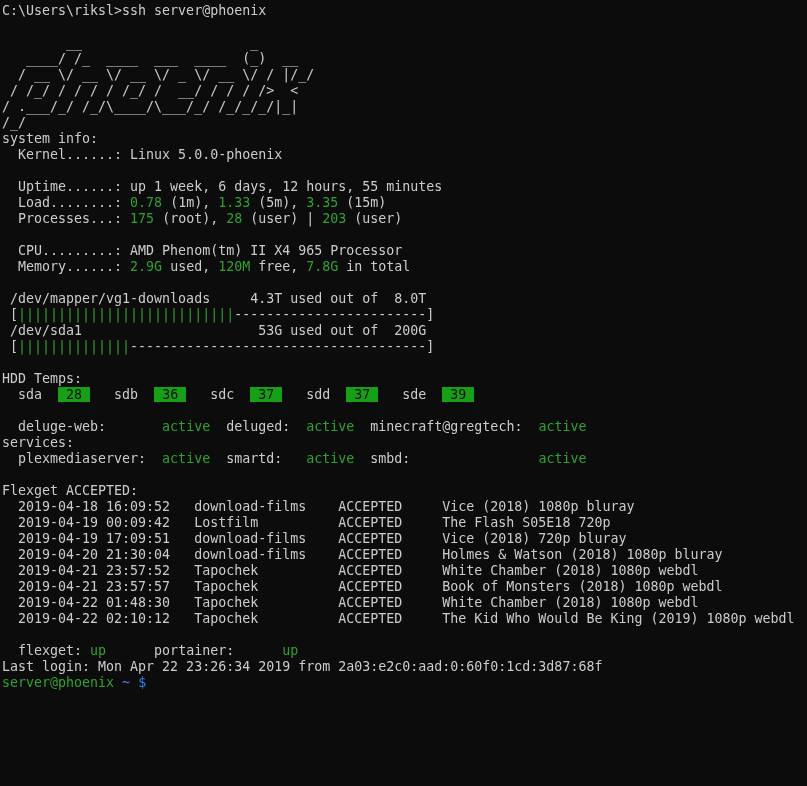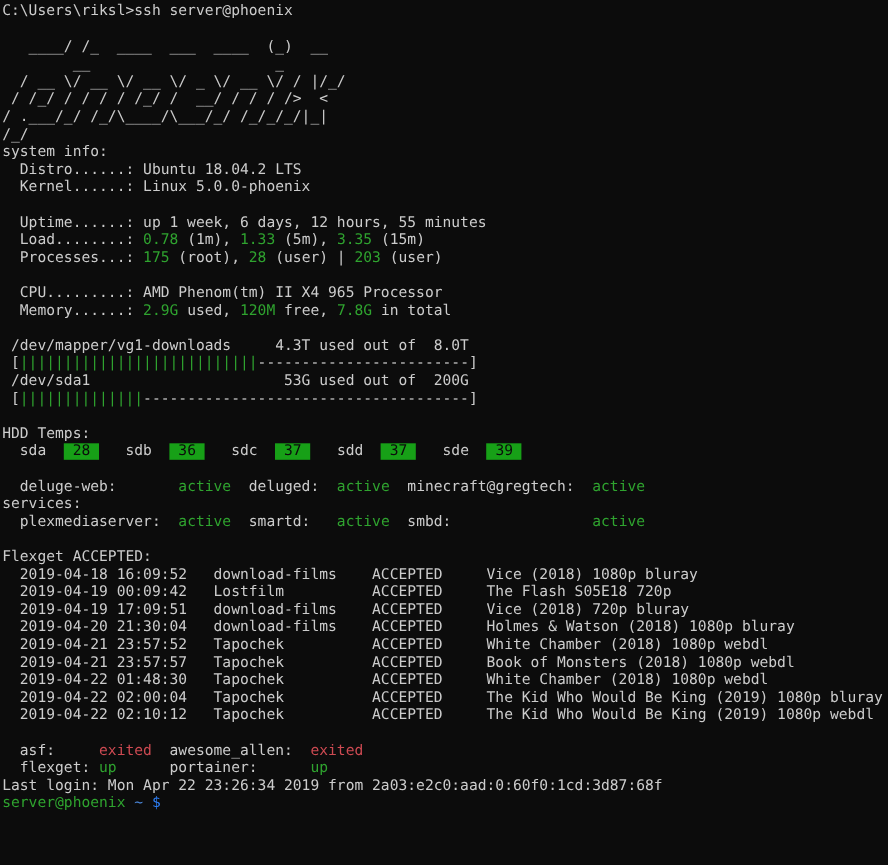--- a/index.html
+++ b/index.html
@@ -23,28 +23,27 @@
   .blue{color:var(--blue)}
   .tilde{color:var(--tilde)}
   .badge{background:var(--badge-bg);color:var(--badge-fg)}
 </style>
 </head>
 <body>
 
 <div id="terminal">
     <div class="line"><span class="fg">C:\Users\riksl&gt;ssh server@phoenix</span></div>
     <div class="line"> </div>
+    <div class="line"><span class="fg">        __                     _</span></div>
     <div class="line"><span class="fg">   ____/ /_  ____  ___  ____  (_)  __</span></div>
-    <div class="line"><span class="fg">        __                     _</span></div>
     <div class="line"><span class="fg">  / __ \/ __ \/ __ \/ _ \/ __ \/ / |/_/</span></div>
     <div class="line"><span class="fg"> / /_/ / / / / /_/ /  __/ / / / /&gt;  &lt;</span></div>
     <div class="line"><span class="fg">/ .___/_/ /_/\____/\___/_/ /_/_/_/|_|</span></div>
     <div class="line"><span class="fg">/_/</span></div>
     <div class="line"><span class="fg">system info:</span></div>
-    <div class="line"><span class="fg">  Distro......: Ubuntu 18.04.2 LTS</span></div>
     <div class="line"><span class="fg">  Kernel......: Linux 5.0.0-phoenix</span></div>
     <div class="line"> </div>
     <div class="line"><span class="fg">  Uptime......: up 1 week, 6 days, 12 hours, 55 minutes</span></div>
     <div class="line"><span class="fg">  Load........: </span><span class="green">0.78</span><span class="fg"> (1m), </span><span class="green">1.33</span><span class="fg"> (5m), </span><span class="green">3.35</span><span class="fg"> (15m)</span></div>
     <div class="line"><span class="fg">  Processes...: </span><span class="green">175</span><span class="fg"> (root), </span><span class="green">28</span><span class="fg"> (user) | </span><span class="green">203</span><span class="fg"> (user)</span></div>
     <div class="line"> </div>
     <div class="line"><span class="fg">  CPU.........: AMD Phenom(tm) II X4 965 Processor</span></div>
     <div class="line"><span class="fg">  Memory......: </span><span class="green">2.9G</span><span class="fg"> used, </span><span class="green">120M</span><span class="fg"> free, </span><span class="green">7.8G</span><span class="fg"> in total</span></div>
     <div class="line"> </div>
     <div class="line"><span class="fg"> /dev/mapper/vg1-downloads     4.3T used out of  8.0T</span></div>
@@ -60,20 +59,18 @@
     <div class="line"><span class="fg">  plexmediaserver:  </span><span class="green">active</span><span class="fg">  smartd:   </span><span class="green">active</span><span class="fg">  smbd:                </span><span class="green">active</span></div>
     <div class="line"> </div>
     <div class="line"><span class="fg">Flexget ACCEPTED:</span></div>
     <div class="line"><span class="fg">  2019-04-18 16:09:52   download-films    ACCEPTED     Vice (2018) 1080p bluray</span></div>
     <div class="line"><span class="fg">  2019-04-19 00:09:42   Lostfilm          ACCEPTED     The Flash S05E18 720p</span></div>
     <div class="line"><span class="fg">  2019-04-19 17:09:51   download-films    ACCEPTED     Vice (2018) 720p bluray</span></div>
     <div class="line"><span class="fg">  2019-04-20 21:30:04   download-films    ACCEPTED     Holmes &amp; Watson (2018) 1080p bluray</span></div>
     <div class="line"><span class="fg">  2019-04-21 23:57:52   Tapochek          ACCEPTED     White Chamber (2018) 1080p webdl</span></div>
     <div class="line"><span class="fg">  2019-04-21 23:57:57   Tapochek          ACCEPTED     Book of Monsters (2018) 1080p webdl</span></div>
     <div class="line"><span class="fg">  2019-04-22 01:48:30   Tapochek          ACCEPTED     White Chamber (2018) 1080p webdl</span></div>
-    <div class="line"><span class="fg">  2019-04-22 02:00:04   Tapochek          ACCEPTED     The Kid Who Would Be King (2019) 1080p bluray</span></div>
     <div class="line"><span class="fg">  2019-04-22 02:10:12   Tapochek          ACCEPTED     The Kid Who Would Be King (2019) 1080p webdl</span></div>
     <div class="line"> </div>
-    <div class="line"><span class="fg">  asf:     </span><span class="red">exited</span><span class="fg">  awesome_allen:  </span><span class="red">exited</span></div>
     <div class="line"><span class="fg">  flexget: </span><span class="green">up</span><span class="fg">      portainer:      </span><span class="green">up</span></div>
     <div class="line"><span class="fg">Last login: Mon Apr 22 23:26:34 2019 from 2a03:e2c0:aad:0:60f0:1cd:3d87:68f</span></div>
     <div class="line"><span class="green">server@phoenix</span><span class="fg"> </span><span class="tilde">~</span><span class="fg"> </span><span class="blue">$</span></div>
   </div>
 
 </body></html>

